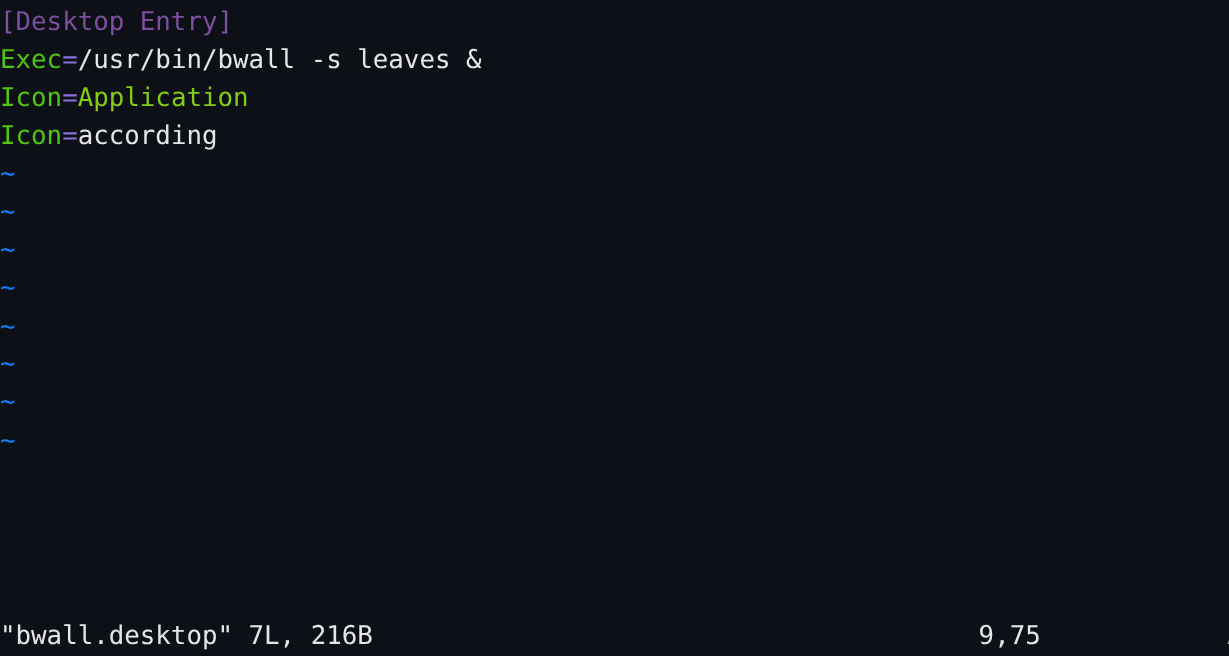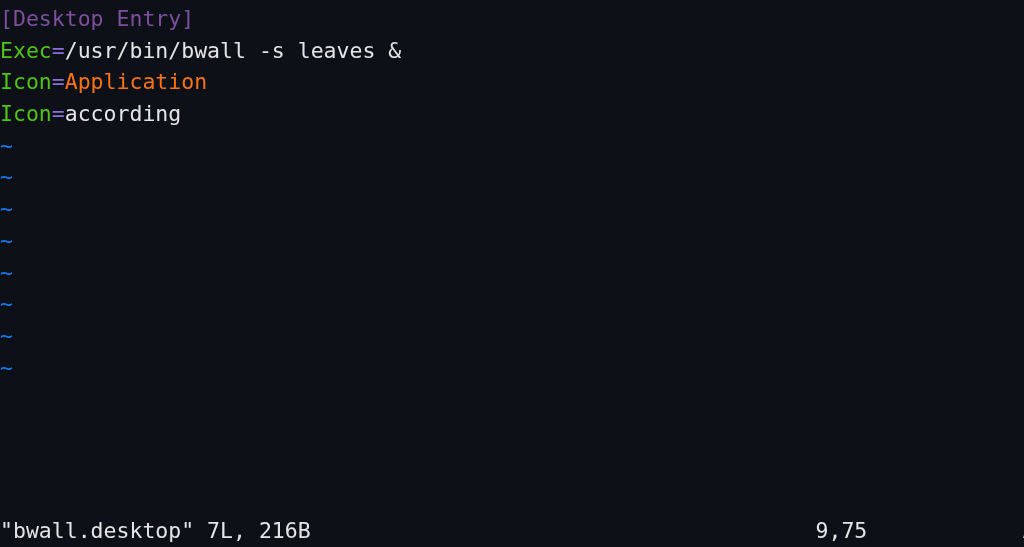--- a/index.html
+++ b/index.html
@@ -39,21 +39,21 @@
     height: 31.7px;
     white-space: pre;
     overflow: hidden;
   }
 
   
   .tok-section  { color: #7d4f9e; }
   .tok-key      { color: #4fc414; }
   .tok-eq       { color: #8c70d9; }
   .tok-value    { color: #e5e5e5; }
-  .tok-const    { color: #f97316; }
+  .tok-const    { color: #84cc16; }
   .tok-tilde    { color: #0d7ffc; }
 
   .cursor {
     background: #ff0000;
     color: #0d1117;
   }
 
   .statusline {
     position: absolute;
     left: 0;

